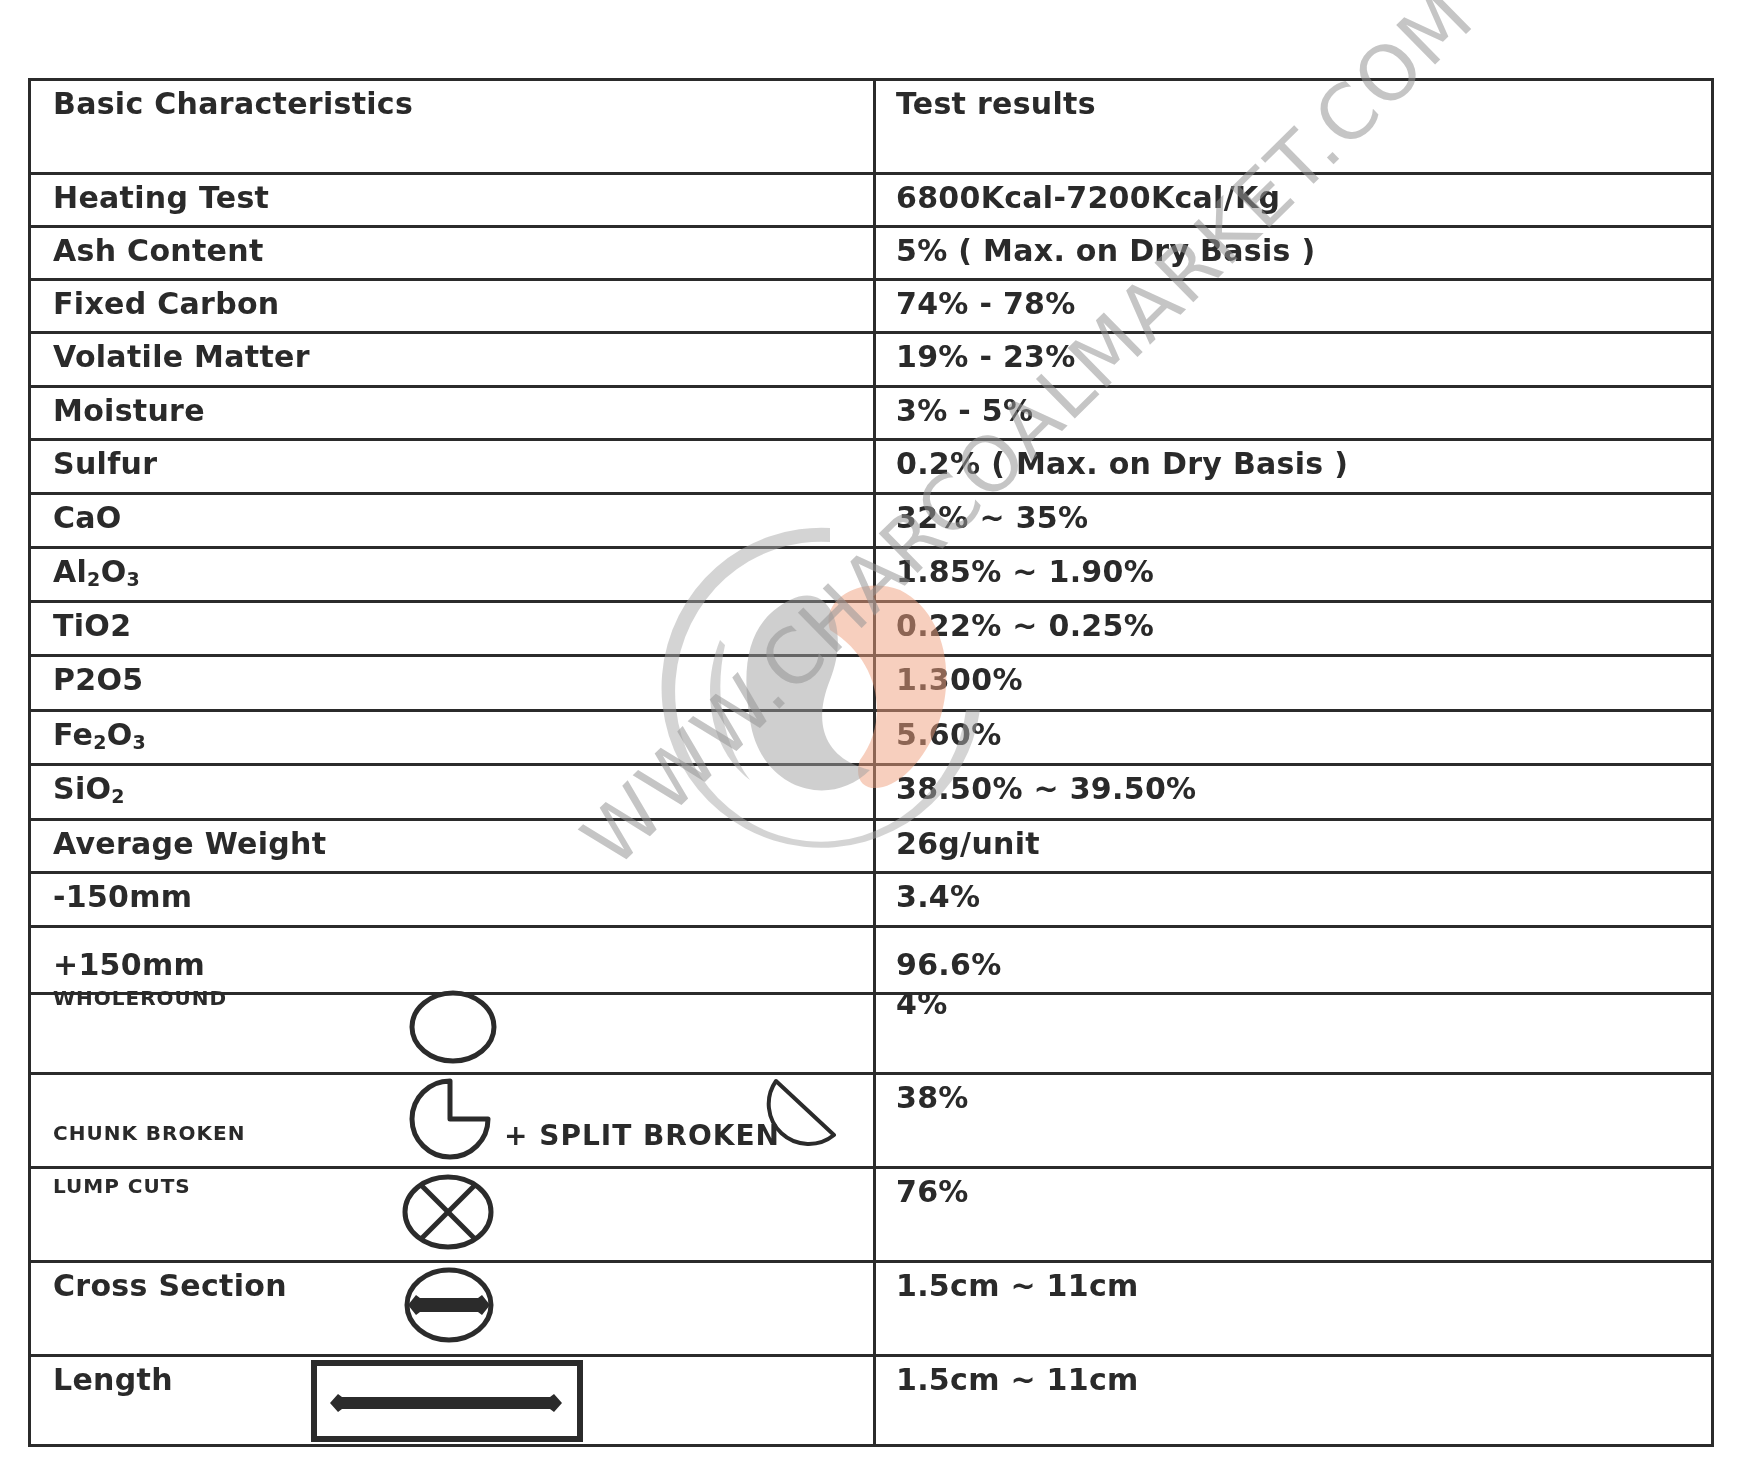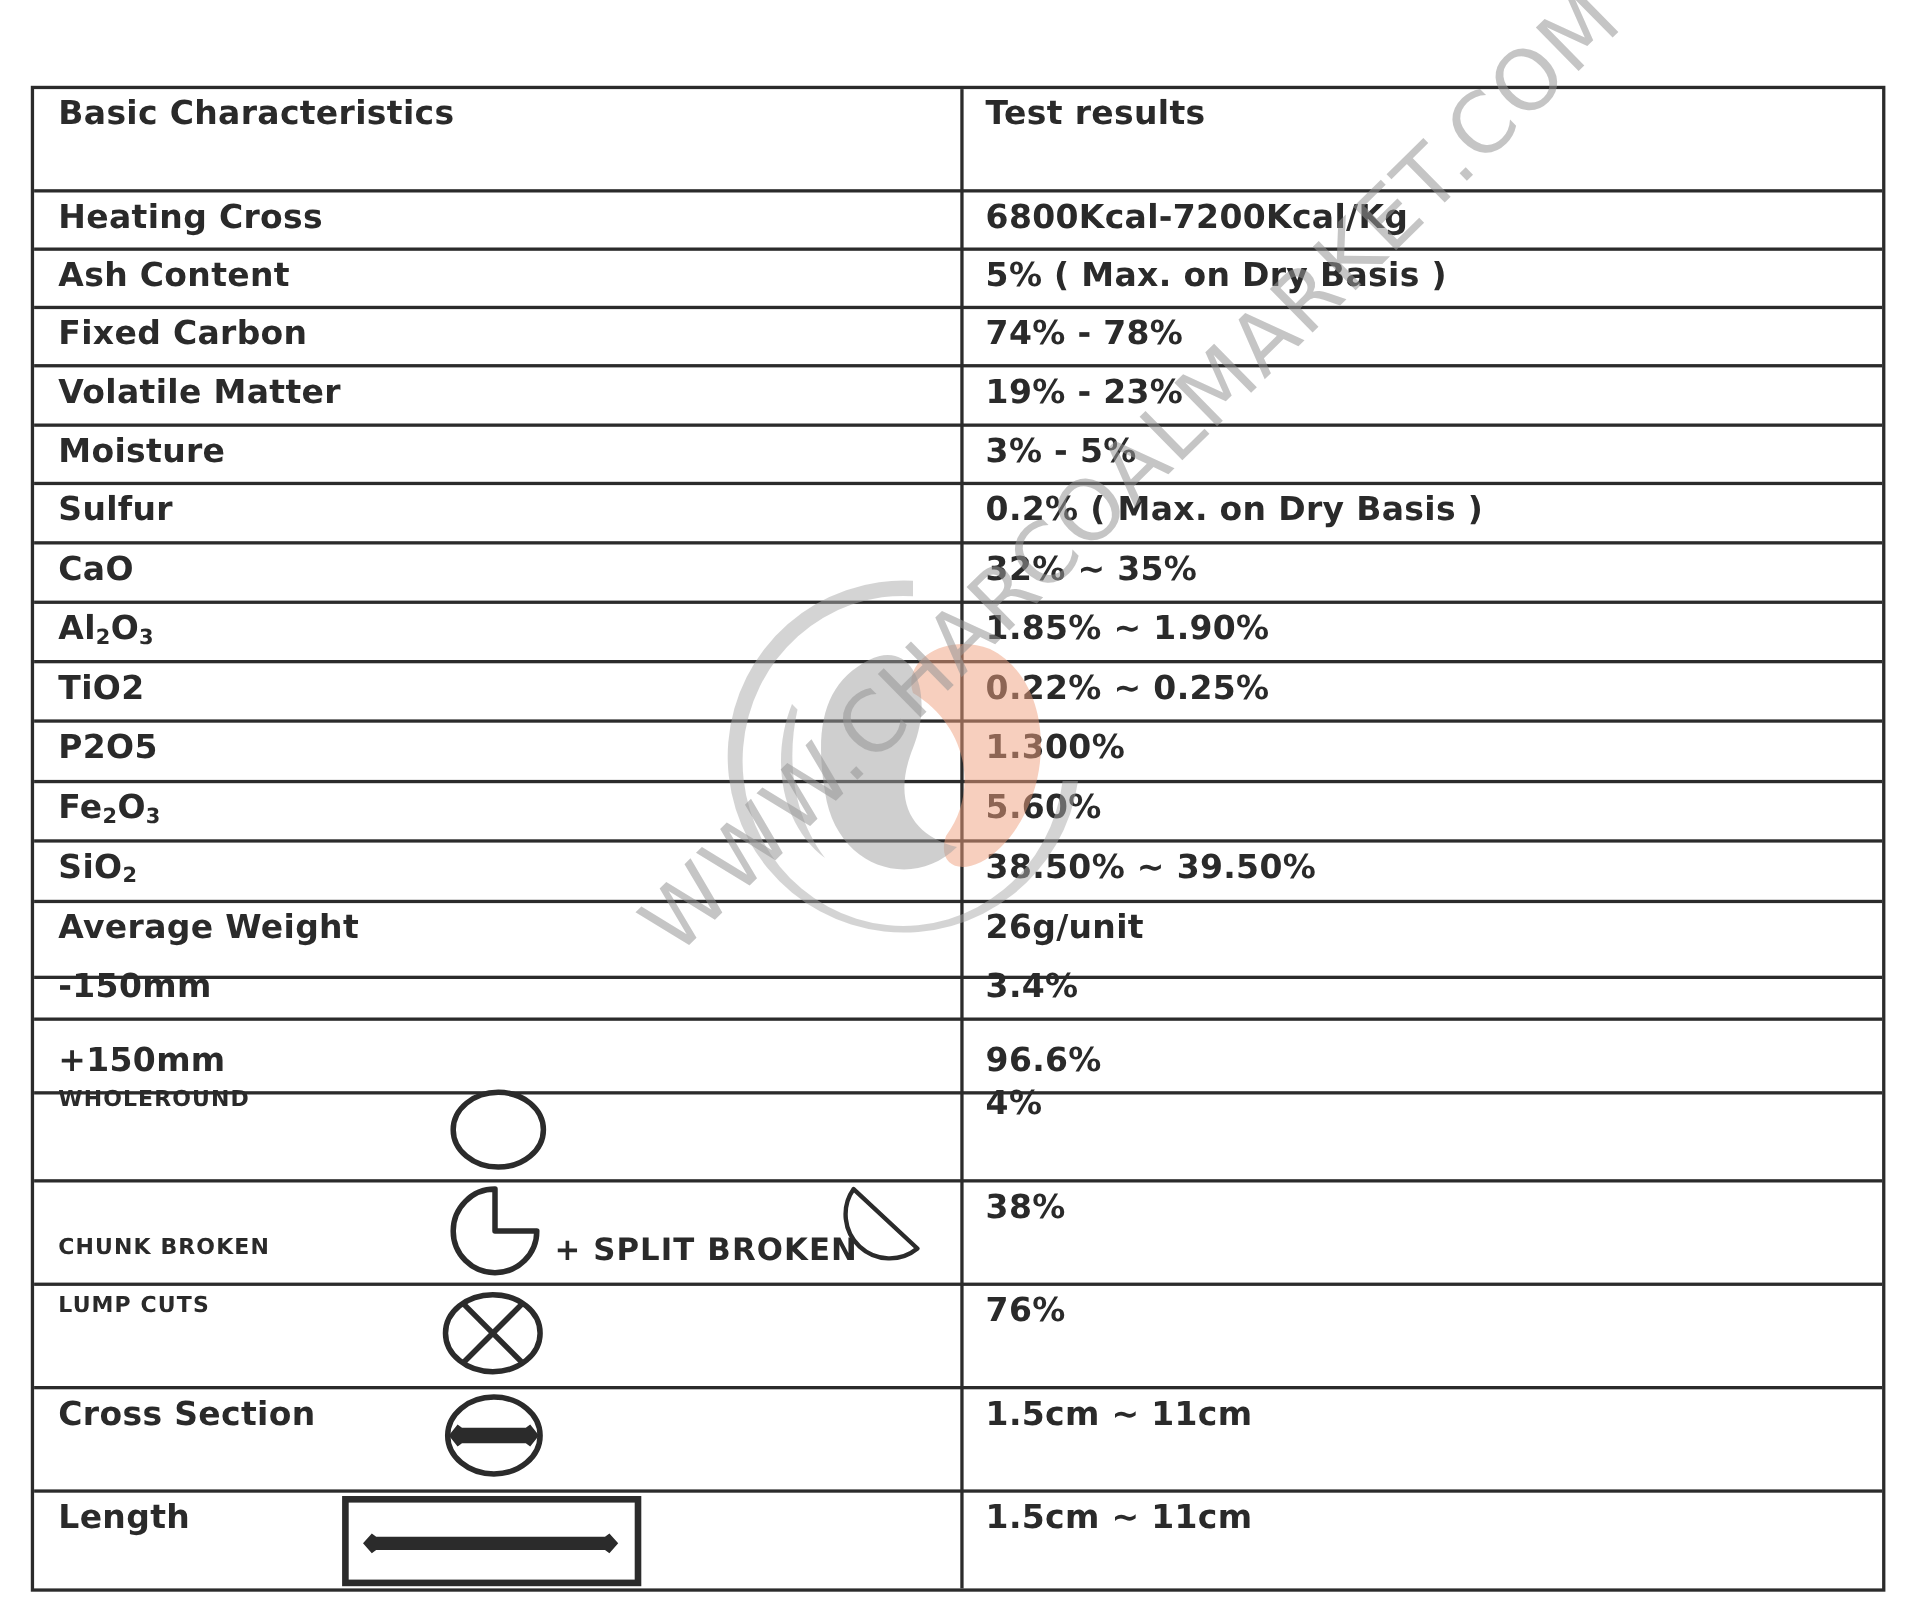--- a/index.html
+++ b/index.html
@@ -28,21 +28,21 @@
 
 <div class="spec-table">
   <div class="col-divider"></div>
 
   <div class="row" style="top:0;height:94px;">
     <span class="cell-label" style="font-weight:bold;">Basic Characteristics</span>
     <span class="cell-value">Test results</span>
   </div>
 
   <div class="row" style="top:94px;height:53px;">
-    <span class="cell-label">Heating Cross</span>
+    <span class="cell-label">Heating Test</span>
     <span class="cell-value">6800Kcal-7200Kcal/Kg</span>
   </div>
   <div class="row" style="top:147px;height:53px;">
     <span class="cell-label">Ash Content</span>
     <span class="cell-value">5% ( Max. on Dry Basis )</span>
   </div>
   <div class="row" style="top:200px;height:53px;">
     <span class="cell-label">Fixed Carbon</span>
     <span class="cell-value">74% - 78%</span>
   </div>
@@ -75,21 +75,21 @@
     <span class="cell-value">1.300%</span>
   </div>
   <div class="row" style="top:631px;height:54px;">
     <span class="cell-label"><span>Fe</span><span class="sub">2</span><span>O</span><span class="sub">3</span></span>
     <span class="cell-value">5.60%</span>
   </div>
   <div class="row" style="top:685px;height:55px;">
     <span class="cell-label"><span>SiO</span><span class="sub">2</span></span>
     <span class="cell-value">38.50% ~ 39.50%</span>
   </div>
-  <div class="row" style="top:740px;height:69px;">
+  <div class="row" style="top:740px;height:53px;">
     <span class="cell-label">Average Weight</span>
     <span class="cell-value">26g/unit</span>
   </div>
   <div class="row" style="top:793px;height:54px;">
     <span class="cell-label">-150mm</span>
     <span class="cell-value">3.4%</span>
   </div>
   <div class="row" style="top:861px;height:53px;padding-left:12px;">
     <span class="cell-label">+150mm</span>
     <span class="cell-value">96.6%</span>

